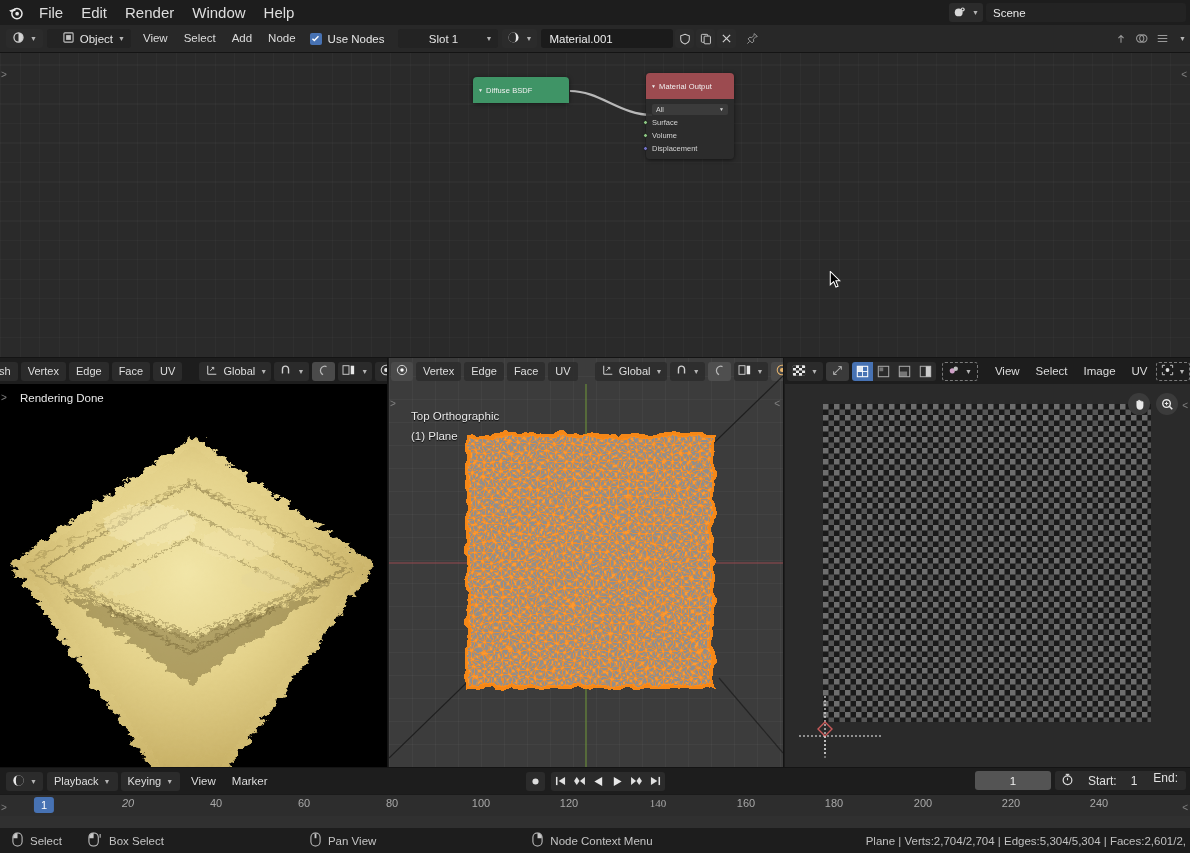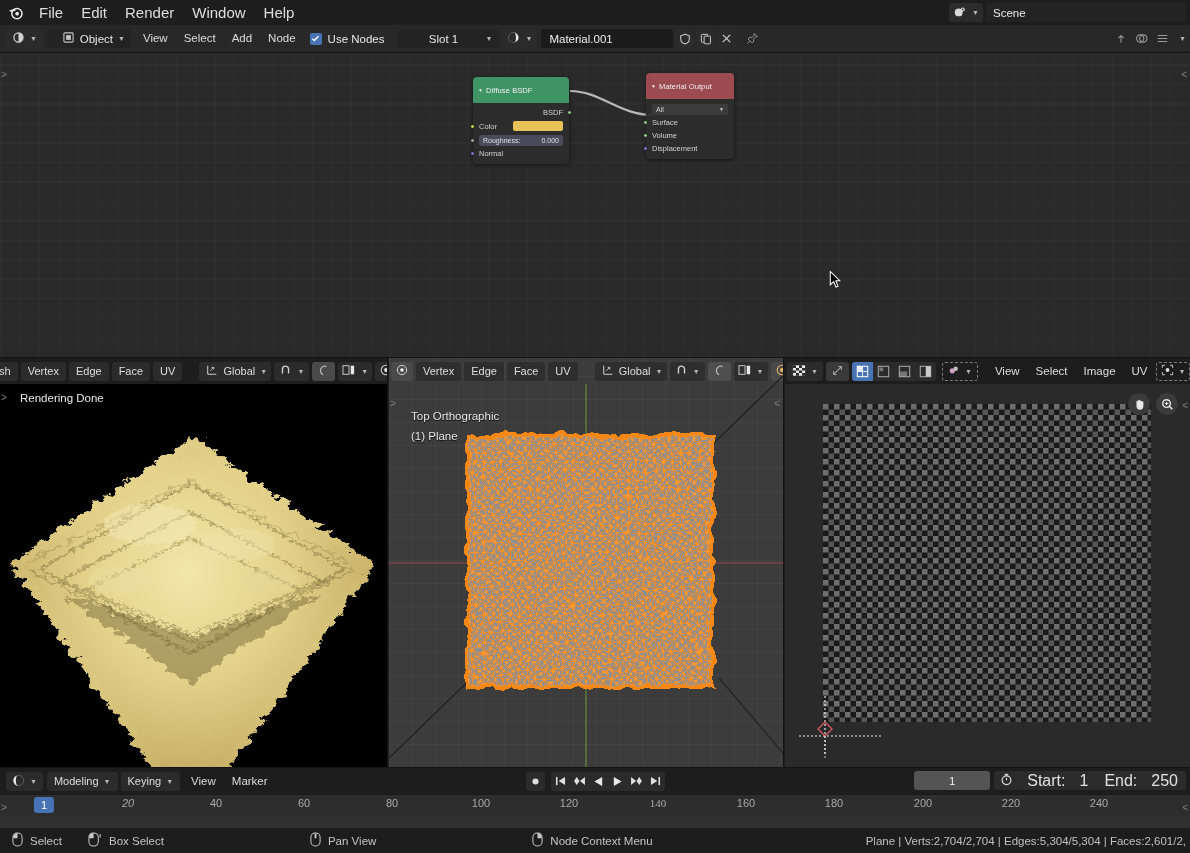--- a/index.html
+++ b/index.html
@@ -151,21 +151,21 @@
   .playgrp { display:flex; align-items:center; }
   .pbtn { width:19px; height:19px; background:#2b2b2b; display:flex; align-items:center;
           justify-content:center; cursor:default; }
   .tl-right { position:absolute; right:4px; top:771px; display:flex; align-items:center; }
   .numfield {
     height:19px; background:#545454; border-radius:3px; min-width:76px; display:flex;
     align-items:center; justify-content:center; font-size:11.5px; color:#f0f0f0; margin-right:4px;
   }
   .rangefield {
     height:19px; background:#2b2b2b; display:flex; align-items:center; padding:0 8px;
-    font-size:16px; color:#e0e0e0; gap:14px;
+    font-size:12px; color:#e0e0e0; gap:14px;
   }
   .tlruler {
     position:absolute; left:0; top:794px; width:1190px; height:22px; background:#2d2d2d;
     border-top:1px solid #1a1a1a;
   }
   .tick { position:absolute; top:2px; font-size:11px; color:#a8a8a8; transform:translateX(-50%); }
   .playhead {
     position:absolute; top:2px; height:16px; background:#4772b3; border-radius:3px;
     display:flex; align-items:center; justify-content:center; font-size:11px; color:#ffffff;
     padding:0 7px; transform:translateX(-50%);
@@ -324,42 +324,20 @@
     <div class="region-arrow" style="right:3px;top:16px;">&lt;</div>
 
     <svg style="position:absolute;left:0;top:0;width:1190px;height:305px;pointer-events:none;">
       <path d="M570 38 C600 38 620 62 652 62" fill="none" stroke="#b8b8b8" stroke-width="2.2"></path>
     </svg>
 
     <div class="node" style="left:473px;top:24px;width:96px;">
       <div class="node-hdr" style="background:#3f9466;">
         <span class="tri">▼</span>
         <span>Diffuse BSDF</span>
-      </div>
-      <div class="node-body">
-        <div class="node-row right">
-          <span class="sock r" style="background:#8cc783;top:4px;"></span>
-          <span>BSDF</span>
-        </div>
-        <div class="node-row" style="height:14px;">
-          <span class="sock l" style="background:#ccce52;top:5px;"></span>
-          <span style="width:34px;">Color</span>
-          <span class="swatch" style="background:#e8c158;flex:1;"></span>
-        </div>
-        <div class="node-row" style="height:14px;">
-          <span class="sock l" style="background:#a1a1a1;top:5px;"></span>
-          <span class="nfield">
-            <span>Roughness:</span>
-            <span>0.000</span>
-          </span>
-        </div>
-        <div class="node-row">
-          <span class="sock l" style="background:#7171c6;top:4px;"></span>
-          <span>Normal</span>
-        </div>
       </div>
     </div>
 
     <div class="node" style="left:646px;top:20px;width:88px;">
       <div class="node-hdr" style="background:#9c4b50;">
         <span class="tri">▼</span>
         <span>Material Output</span>
       </div>
       <div class="node-body">
         <div class="node-row" style="height:14px;">
@@ -746,21 +724,21 @@
     <div class="pill">
       <span>
         <svg width="13" height="13" viewBox="0 0 16 16">
             <circle cx="8" cy="8" r="6.4" fill="#e8e8e8"></circle>
             <path d="M8 1.6 A6.4 6.4 0 0 1 8 14.4 A3.2 6.4 0 0 1 8 1.6" fill="#2b2b2b"></path>
           </svg>
       </span>
       <span class="chev">▼</span>
     </div>
     <div class="mbtn" style="min-width:66px;justify-content:space-between;">
-      <span>Modeling</span>
+      <span>Playback</span>
       <span class="chev">▼</span>
     </div>
     <div class="mbtn" style="min-width:58px;justify-content:space-between;">
       <span>Keying</span>
       <span class="chev">▼</span>
     </div>
     <div class="hdr-menu">View</div>
     <div class="hdr-menu">Marker</div>
   </div>
 
@@ -819,21 +797,21 @@
             <path d="M7.5 8.4 V5.6" stroke="#dcdcdc" stroke-width="1.3"></path>
             <path d="M5.5 1.6 h4" stroke="#dcdcdc" stroke-width="1.3"></path>
             <path d="M7.5 1.6 V3.4" stroke="#dcdcdc" stroke-width="1.3"></path>
           </svg>
       </span>
     </div>
     <div class="rangefield">
       <span>Start:</span>
       <span>1</span>
     </div>
-    <div class="rangefield" style="border-radius:0 3px 3px 0;">
+    <div class="rangefield" style="border-radius:0 3px 3px 0;flex-direction:column;">
       <span>End:</span>
       <span>250</span>
     </div>
   </div>
 
   <div class="tlruler">
     <div class="region-arrow" style="left:1px;top:7px;">&gt;</div>
     <div class="playhead" style="left:44px;">1</div>
     <div class="tick" style="left:128px;font-style:italic;">20</div>
     <div class="tick" style="left:216px;">40</div>

